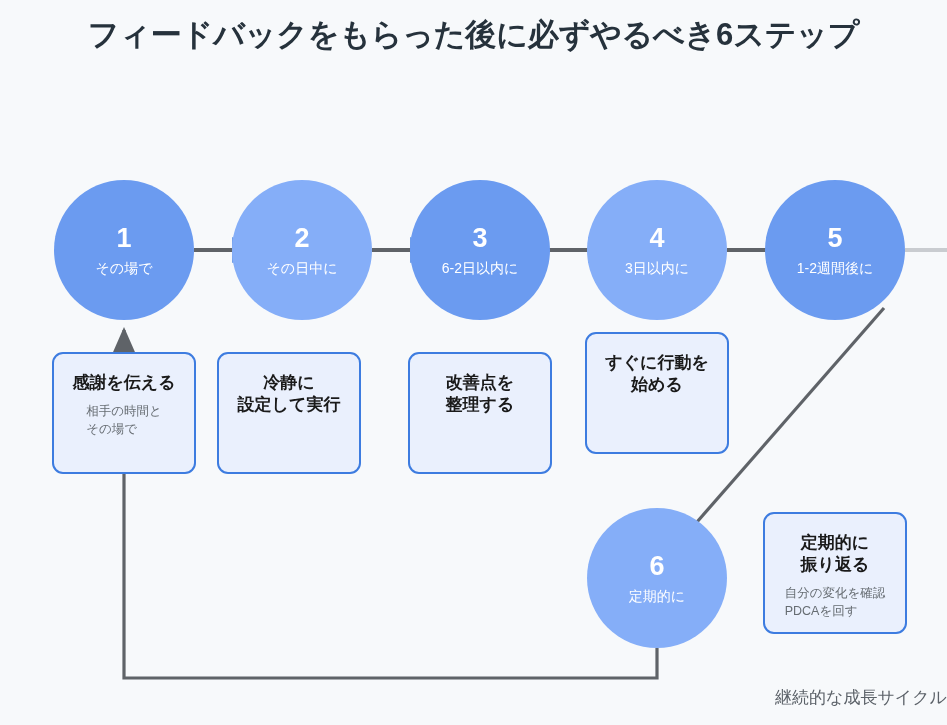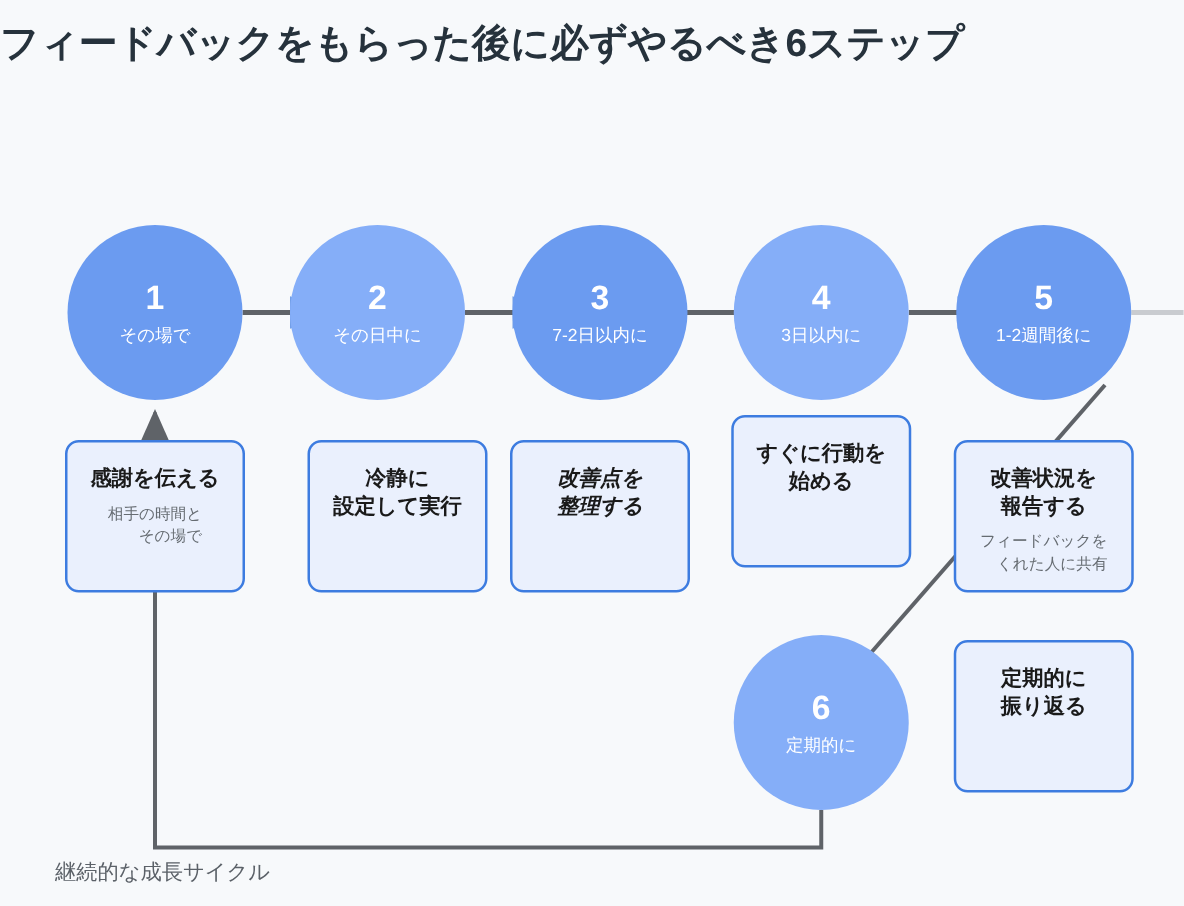--- a/index.html
+++ b/index.html
@@ -23,21 +23,21 @@
     left: 0; top: 0;
     width: 947px; height: 725px;
     pointer-events: none;
   }
 
   
   .title {
     position: absolute;
     left: 0; top: 14px;
     width: 947px;
-    text-align: left;
+    text-align: center;
     font-size: 31px;
     font-weight: bold;
     color: #26323c;
     letter-spacing: -0.2px;
     white-space: nowrap;
   }
 
   
   .circle {
     position: absolute;
@@ -81,31 +81,31 @@
     color: #1a1a1a;
     line-height: 1.3;
     text-align: center;
     white-space: nowrap;
   }
   .box .bs {
     margin-top: 8px;
     font-size: 12.5px;
     color: #666c72;
     line-height: 1.45;
-    text-align: right;
+    text-align: left;
     white-space: nowrap;
   }
 
   
   .loop-caption {
     position: absolute;
     left: 0;
     top: 686px;
     width: 947px;
-    text-align: left;
+    text-align: right;
     font-size: 17px;
     color: #5b6168;
     white-space: nowrap;
     z-index: 2;
     padding-left: 44px;
   }
 </style>
 </head>
 <body>
 
@@ -154,21 +154,21 @@
   <div class="circle" style="left:54px; top:180px; background:#6b9bf0;">
     <div class="num">1</div>
     <div class="when">その場で</div>
   </div>
   <div class="circle" style="left:232px; top:180px; background:#85aef8;">
     <div class="num">2</div>
     <div class="when">その日中に</div>
   </div>
   <div class="circle" style="left:410px; top:180px; background:#6b9bf0;">
     <div class="num">3</div>
-    <div class="when">7-2日以内に</div>
+    <div class="when">6-2日以内に</div>
   </div>
   <div class="circle" style="left:587px; top:180px; background:#85aef8;">
     <div class="num">4</div>
     <div class="when">3日以内に</div>
   </div>
   <div class="circle" style="left:765px; top:180px; background:#6b9bf0;">
     <div class="num">5</div>
     <div class="when">1-2週間後に</div>
   </div>
   <div class="circle" style="left:587px; top:508px; background:#85aef8;">
@@ -179,54 +179,48 @@
   <div class="box" style="left:52px; top:352px;">
     <div class="bt">
       <span>感謝を伝える</span>
     </div>
     <div class="bs">
       <span>相手の時間と</span><br>
       <span>その場で</span>
     </div>
   </div>
 
-  <div class="box" style="left:246px; top:352px;">
+  <div class="box" style="left:217px; top:352px;">
     <div class="bt">
       <span>冷静に</span><br>
       <span>設定して実行</span>
     </div>
   </div>
 
-  <div class="box" style="left:408px; top:352px;font-style:italic;">
+  <div class="box" style="left:408px; top:352px;">
     <div class="bt">
       <span>改善点を</span><br>
       <span>整理する</span>
     </div>
   </div>
 
   <div class="box" style="left:585px; top:332px;">
     <div class="bt">
       <span>すぐに行動を</span><br>
       <span>始める</span>
     </div>
   </div>
 
-  <div class="box" style="left:763px; top:352px;">
-    <div class="bt">
-      <span>改善状況を</span><br>
-      <span>報告する</span>
-    </div>
-    <div class="bs">
-      <span>フィードバックを</span><br>
-      <span>くれた人に共有</span>
-    </div>
-  </div>
 
   <div class="box" style="left:763px; top:512px;">
     <div class="bt">
       <span>定期的に</span><br>
       <span>振り返る</span>
     </div>
+    <div class="bs">
+      <span>自分の変化を確認</span><br>
+      <span>PDCAを回す</span>
+    </div>
   </div>
 
   <div class="loop-caption">継続的な成長サイクル</div>
 
 </div>
 
 </body></html>

